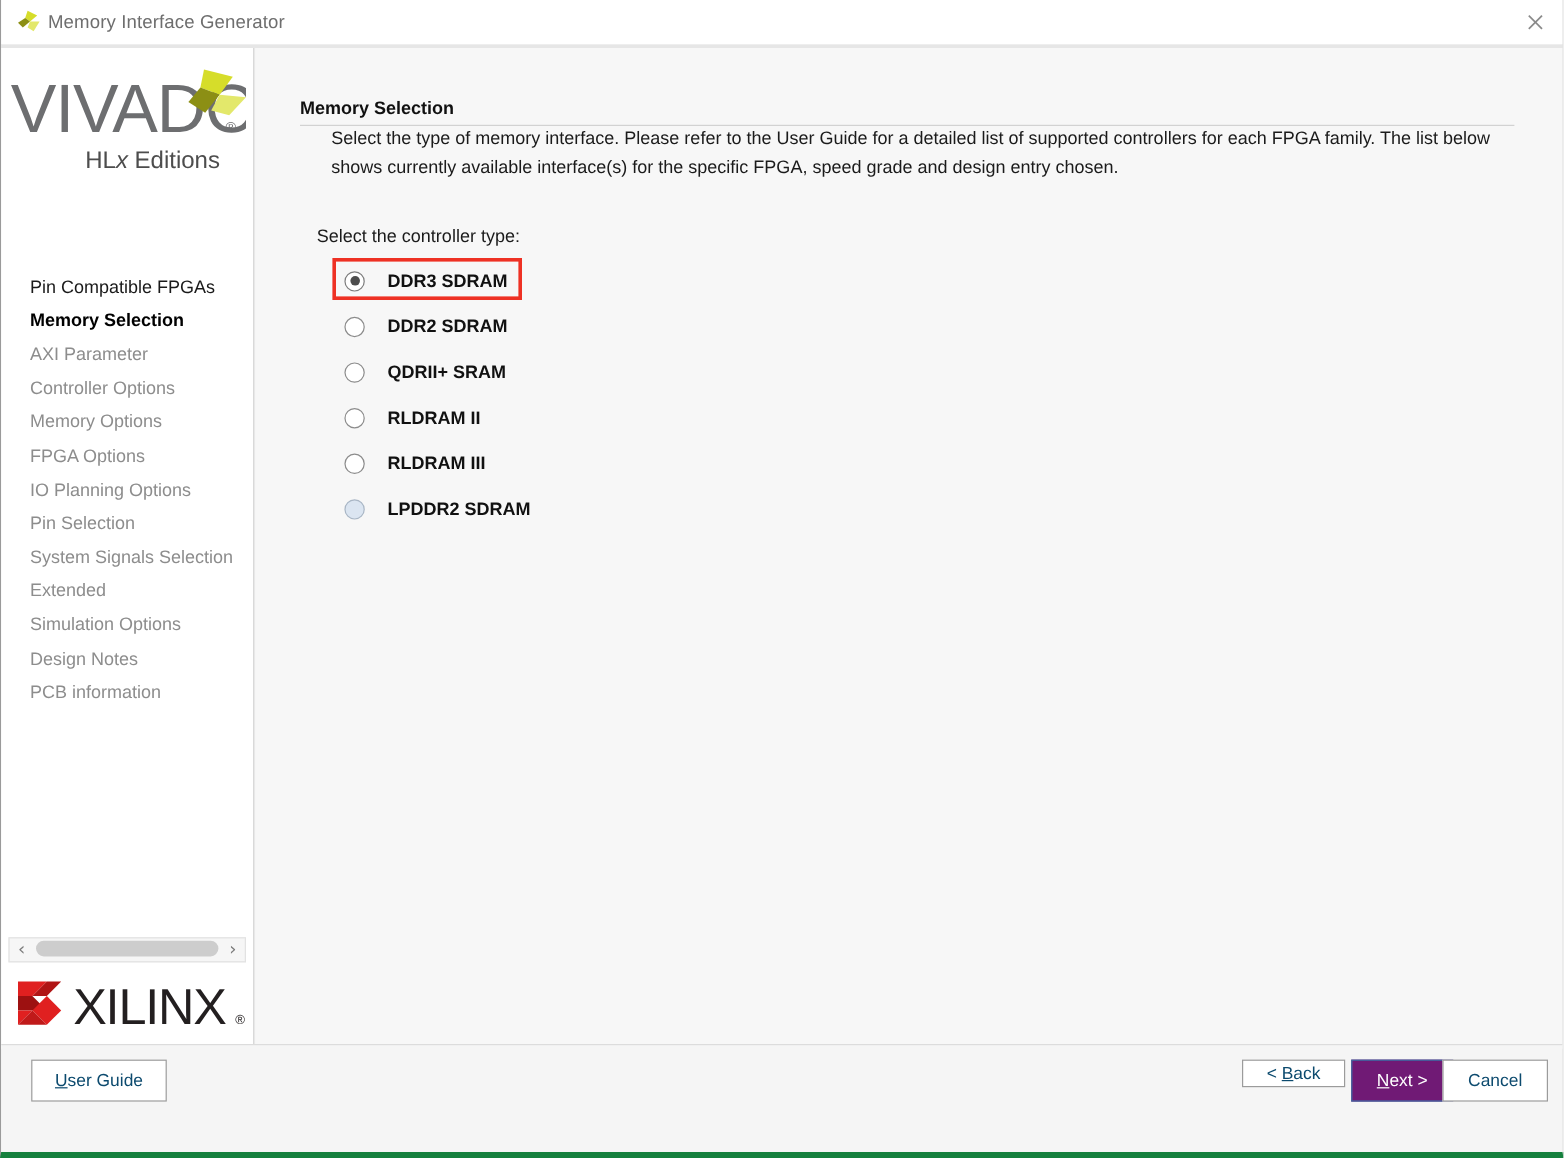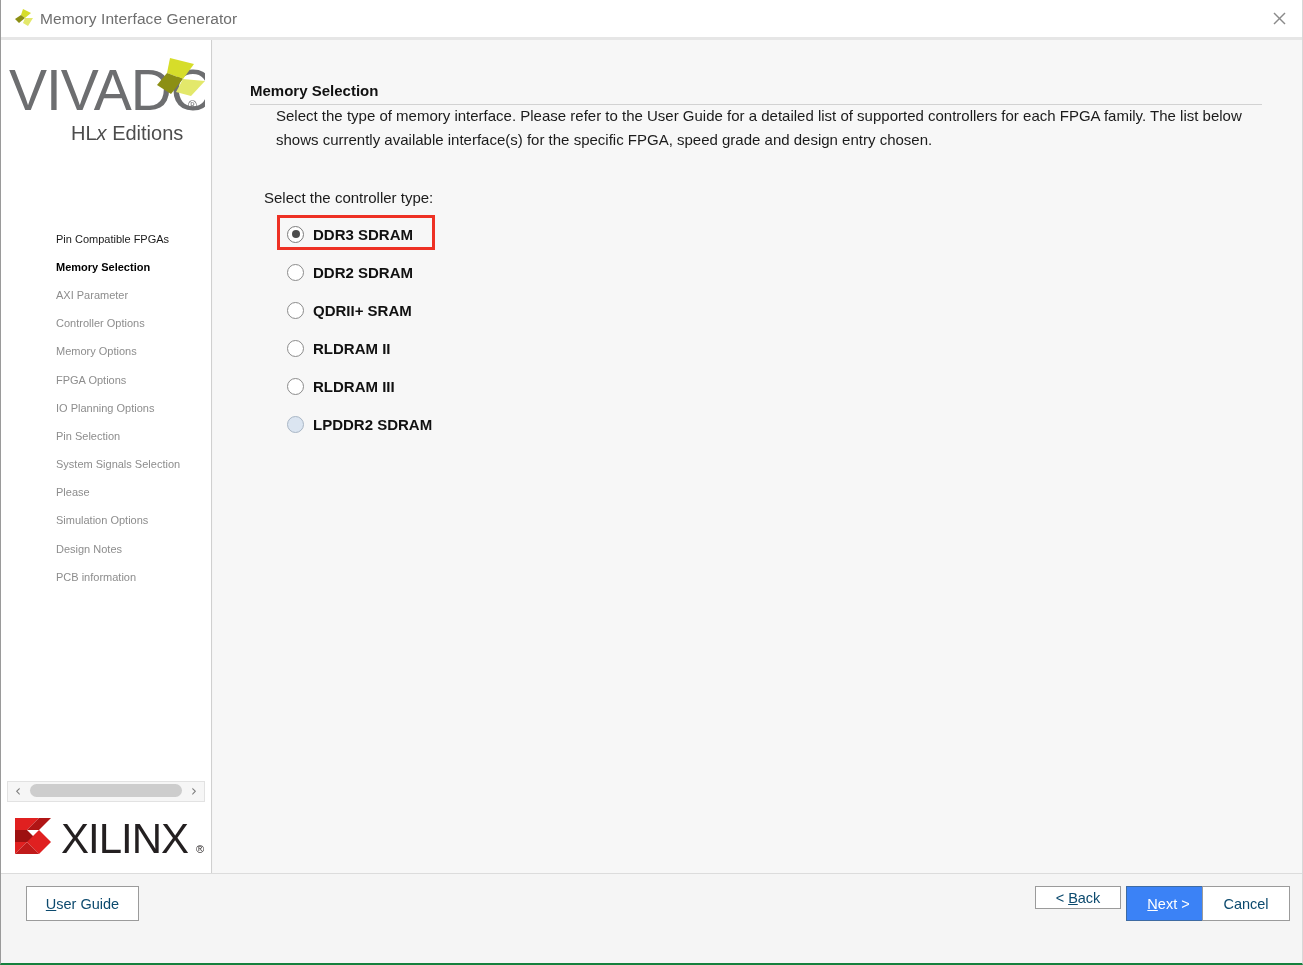--- a/index.html
+++ b/index.html
@@ -9,21 +9,21 @@
     background: #ffffff;
     font-family: "Liberation Sans", sans-serif;
     overflow: hidden;
   }
   #app {
     position: relative;
     width: 1303px; height: 965px;
     background: #f5f5f5;
     border-left: 1px solid #9a9a9a;
     border-right: 1px solid #d8d8d8;
-    border-bottom: 2px solid #15803d;
+    border-bottom: 5px solid #15803d;
   }
 
   
   .titlebar {
     position: absolute; top: 0; left: 0;
     width: 1301px; height: 37px;
     background: #ffffff;
     display: flex; align-items: center;
   }
   .titlebar-sep {
@@ -57,27 +57,26 @@
     overflow: hidden;
   }
   .logo-vivado {
     position: absolute; top: 12px; left: 4px;
     width: 200px; height: 90px;
   }
   .nav {
     position: absolute; top: 185px; left: 0; right: 0;
   }
   .nav-item {
-    font-size: 11px;
+    font-size: 15px;
     color: #8d8d8d;
     padding: 5.6px 0 5.6px 24px;
     line-height: 17px;
     white-space: nowrap;
     cursor: pointer;
-    margin-left: 31px;
   }
   .nav-item.enabled { color: #1a1a1a; }
   .nav-item.current { color: #000000; font-weight: bold; }
 
   .hscroll {
     position: absolute; left: 6px; bottom: 72px;
     width: 198px; height: 21px;
     background: #f6f6f6;
     border: 1px solid #e2e2e2;
     display: flex; align-items: center;
@@ -143,21 +142,21 @@
   }
   .radio-row.checked .rdo { border-color: #7d7d7d; }
   .radio-row.checked .rdo::after {
     content: ""; width: 8px; height: 8px; border-radius: 50%;
     background: #4d4d4d;
   }
   .radio-row.hovered .rdo {
     background: #dbe5f1; border-color: #a9b6c5;
   }
   .radio-row .rlabel {
-    margin-left: 9px;
+    margin-left: 19px;
     font-size: 15px; font-weight: bold; color: #111111;
     white-space: nowrap;
   }
   .highlight-box {
     position: absolute;
     left: 0px; top: 0px;
     width: 158px; height: 35px;
     border: 3px solid #ee3124;
     pointer-events: none;
   }
@@ -178,21 +177,21 @@
     display: flex; align-items: center; justify-content: center;
     cursor: pointer;
     font-family: "Liberation Sans", sans-serif;
     padding: 0;
   }
   .btn u { text-decoration: underline; }
   #btn-user-guide { left: 25px; top: 12px; width: 113px; height: 35px; }
   #btn-back { right: 181px; top: 12px; width: 86px; height: 23px; }
   #btn-next {
     right: 91px; top: 12px; width: 85px; height: 35px;
-    background: #3b82f6; border: 1px solid #3e6ba3; color: #ffffff;
+    background: #701a75; border: 1px solid #3e6ba3; color: #ffffff;
   }
   #btn-cancel { right: 0px; top: 12px; width: 88px; height: 35px; margin-right: 12px;}
 </style>
 </head>
 <body>
 
 <div id="app">
 
   <div class="titlebar">
     <div class="app-icon">
@@ -228,21 +227,21 @@
     <div class="nav">
       <div class="nav-item enabled">Pin Compatible FPGAs</div>
       <div class="nav-item current">Memory Selection</div>
       <div class="nav-item">AXI Parameter</div>
       <div class="nav-item">Controller Options</div>
       <div class="nav-item">Memory Options</div>
       <div class="nav-item">FPGA Options</div>
       <div class="nav-item">IO Planning Options</div>
       <div class="nav-item">Pin Selection</div>
       <div class="nav-item">System Signals Selection</div>
-      <div class="nav-item">Please</div>
+      <div class="nav-item">Extended</div>
       <div class="nav-item">Simulation Options</div>
       <div class="nav-item">Design Notes</div>
       <div class="nav-item">PCB information</div>
     </div>
 
     <div class="hscroll">
       <div class="arrow">‹</div>
       <div class="track">
         <div class="thumb"></div>
       </div>

